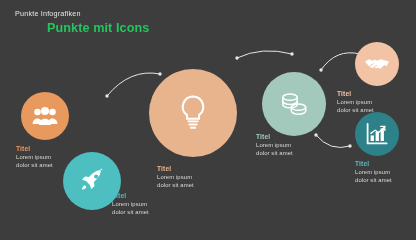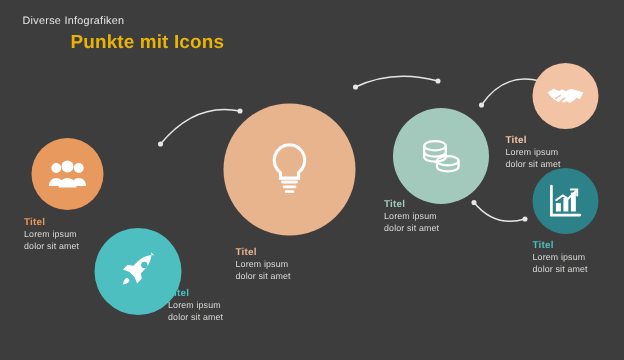--- a/index.html
+++ b/index.html
@@ -10,41 +10,41 @@
     position:relative;
   }
   #slide { position:absolute; inset:0; background:#3d3d3d; }
 
   .subtitle {
     position:absolute; left:15px; top:9px;
     font-size:7.2px; color:#e8e6e3; letter-spacing:.2px;
   }
   .title {
     position:absolute; left:15px; top:21px;
-    font-size:12.6px; font-weight:bold; color:#eab308; letter-spacing:.1px;padding-left:32px;
+    font-size:12.6px; font-weight:bold; color:#22c55e; letter-spacing:.1px;padding-left:32px;
   }
   .circle {
     position:absolute; border-radius:50%;
     display:flex; align-items:center; justify-content:center;
   }
   .circle svg { display:block; }
 
   .label { position:absolute; line-height:1.32; }
   .label .lt { font-size:6.6px; font-weight:bold; letter-spacing:.15px; }
   .label .lb { font-size:5.9px; color:#dcdad7; letter-spacing:.1px; margin-top:.5px; }
 
   .conn { position:absolute; left:0; top:0; width:416px; height:234px;
           pointer-events:none; }
 </style>
 </head>
 <body>
 
 <div id="slide">
 
-  <div class="subtitle">Diverse Infografiken</div>
+  <div class="subtitle">Punkte Infografiken</div>
   <div class="title">Punkte mit Icons</div>
 
   <svg class="conn" viewBox="0 0 416 234">
     <g fill="none" stroke="#e8e6e3" stroke-width="1" stroke-linecap="round">
       <path d="M107 96 Q130 68 160 74"></path>
       <path d="M237 58 Q262 46 292 54"></path>
       <path d="M321 70 Q336 48 360 54"></path>
       <path d="M316 135 Q330 152 350 146"></path>
     </g>
     <g fill="#e8e6e3">

